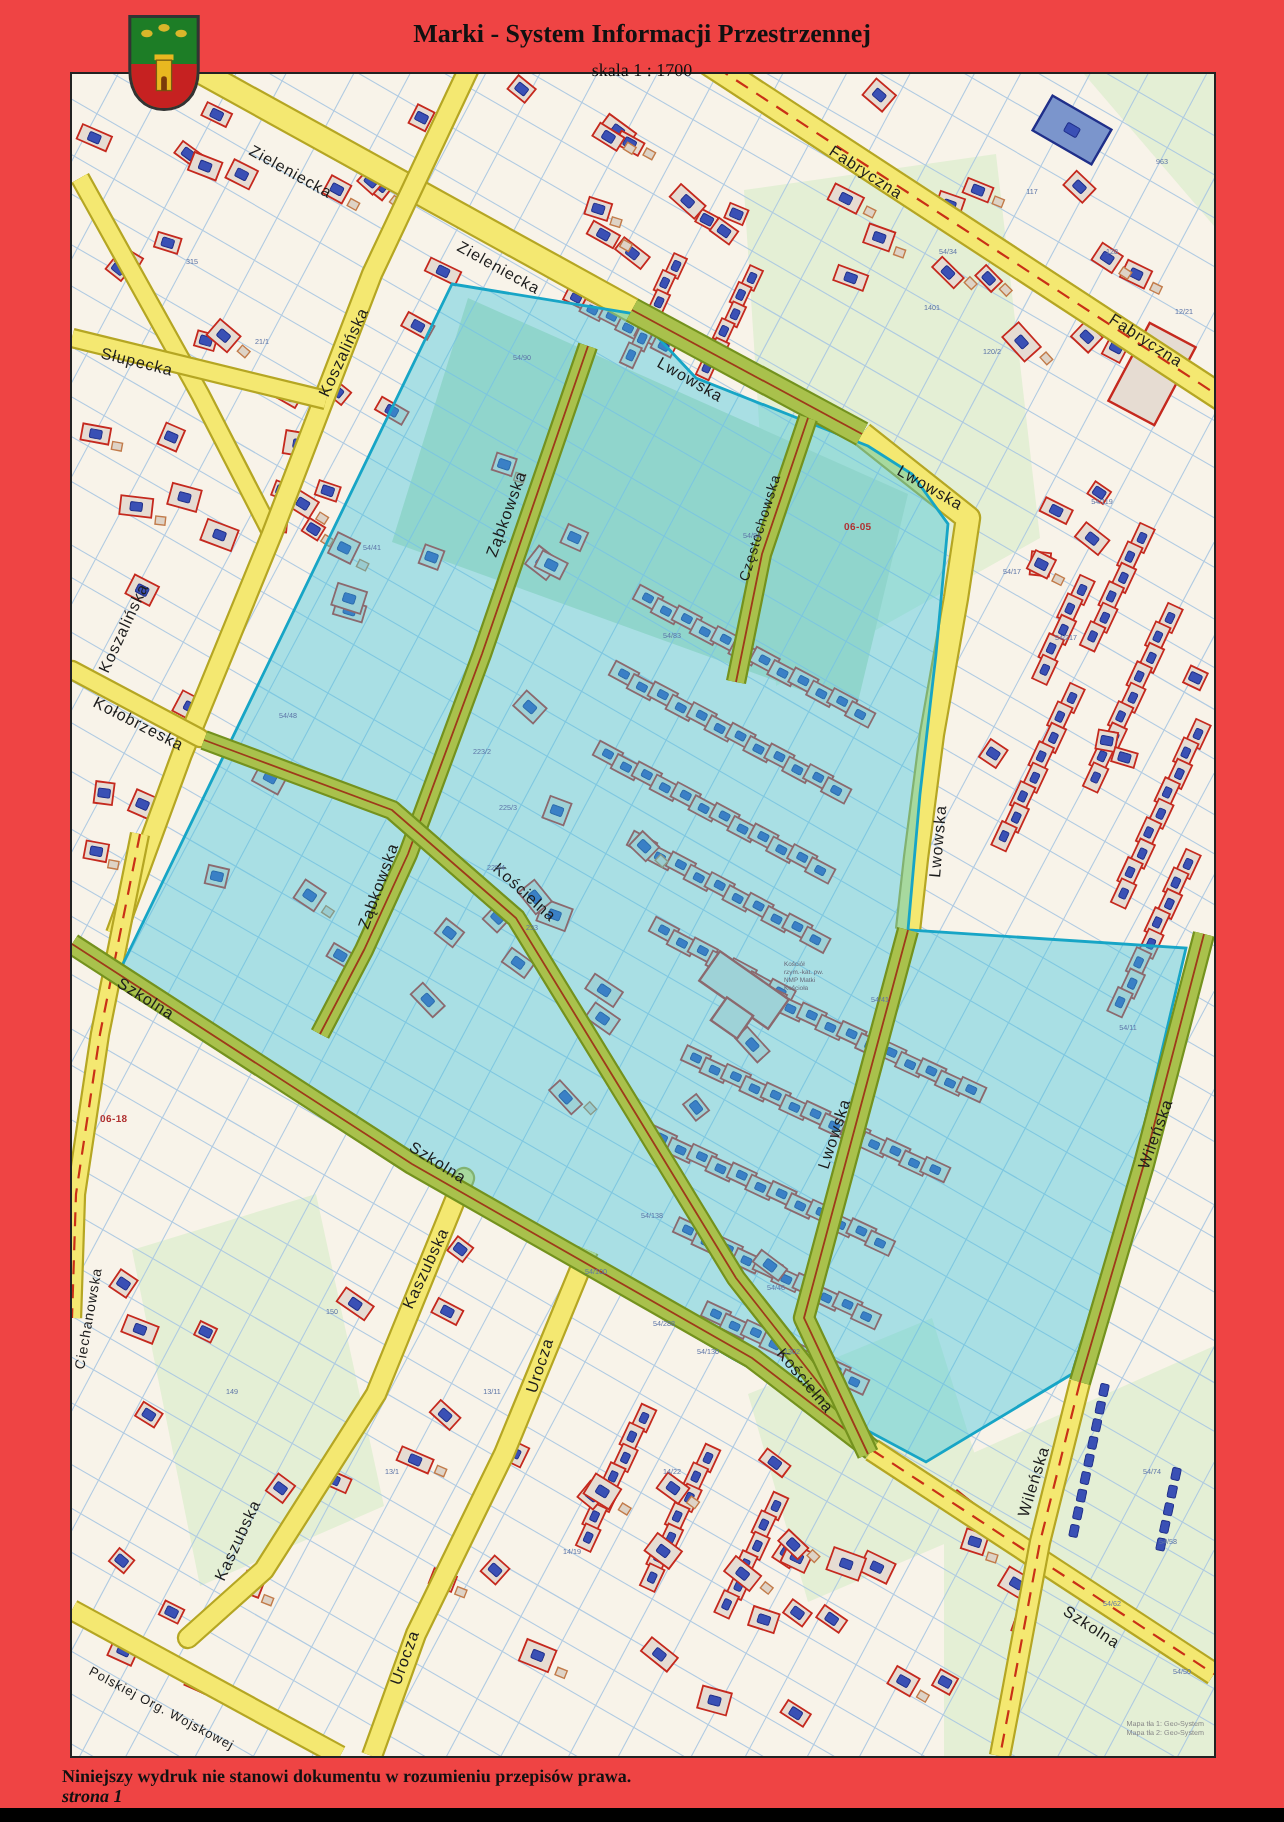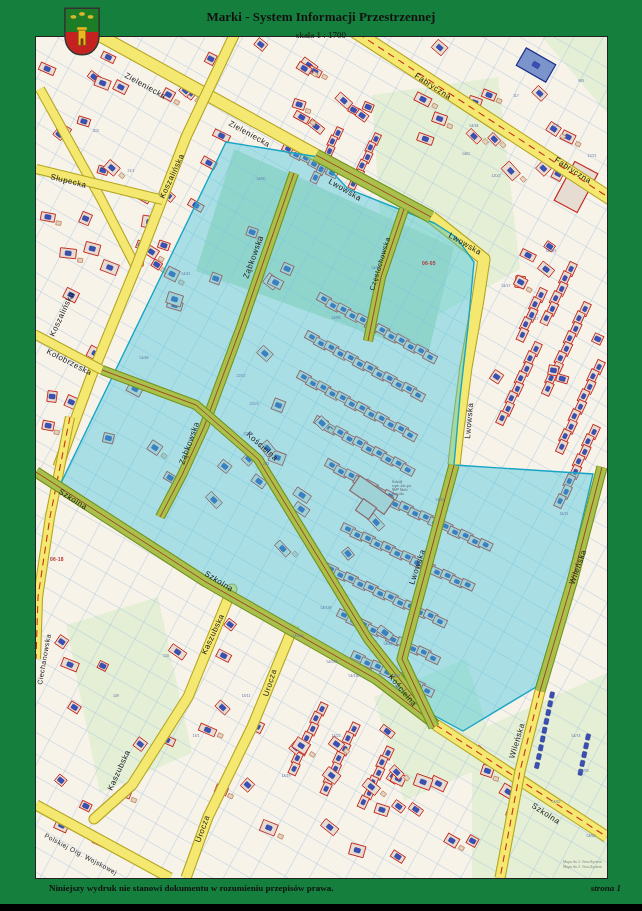--- a/index.html
+++ b/index.html
@@ -1,28 +1,28 @@
 <!DOCTYPE html>
 <html><head>
 <meta charset="utf-8">
 <style>
   html,body{margin:0;padding:0;background:#fff;}
-  .page{position:relative;width:642px;height:911px;background:#15803d;overflow:hidden;
+  .page{position:relative;width:642px;height:911px;background:#ef4444;overflow:hidden;
         font-family:"Liberation Serif",serif;}
   .crest{position:absolute;left:63px;top:5px;width:38px;height:53px;z-index:6;}
   .title{position:absolute;top:9px;left:0;width:100%;text-align:center;
          font-weight:bold;font-size:13px;color:#111;z-index:5;}
   .scale{position:absolute;top:30px;left:0;width:100%;text-align:center;
          font-size:9px;color:#111;z-index:5;}
   .map-frame{position:absolute;left:35px;top:36px;width:571px;height:841px;
              border:1px solid #222;background:#f8f3e9;z-index:1;}
   .map-frame svg{display:block;}
-  .footer{position:absolute;left:49px;width:572px;top:883px;display:flex;
-          justify-content:space-between;align-items:flex-start;
-          font-size:9px;font-weight:bold;color:#111;line-height:10px;}
+  .footer{position:absolute;left:31px;width:572px;top:883px;display:flex;
+          justify-content:flex-end;align-items:flex-start;
+          font-size:9px;font-weight:bold;color:#111;line-height:10px;flex-direction:column;}
   .f-right{font-style:italic;white-space:nowrap;}
   .bottom-bar{position:absolute;left:0;top:904px;width:100%;height:7px;background:#000;}
   text{font-family:"Liberation Sans",sans-serif;}
 </style>
 </head>
 <body>
 
 <div class="page">
 
   <div class="crest">

